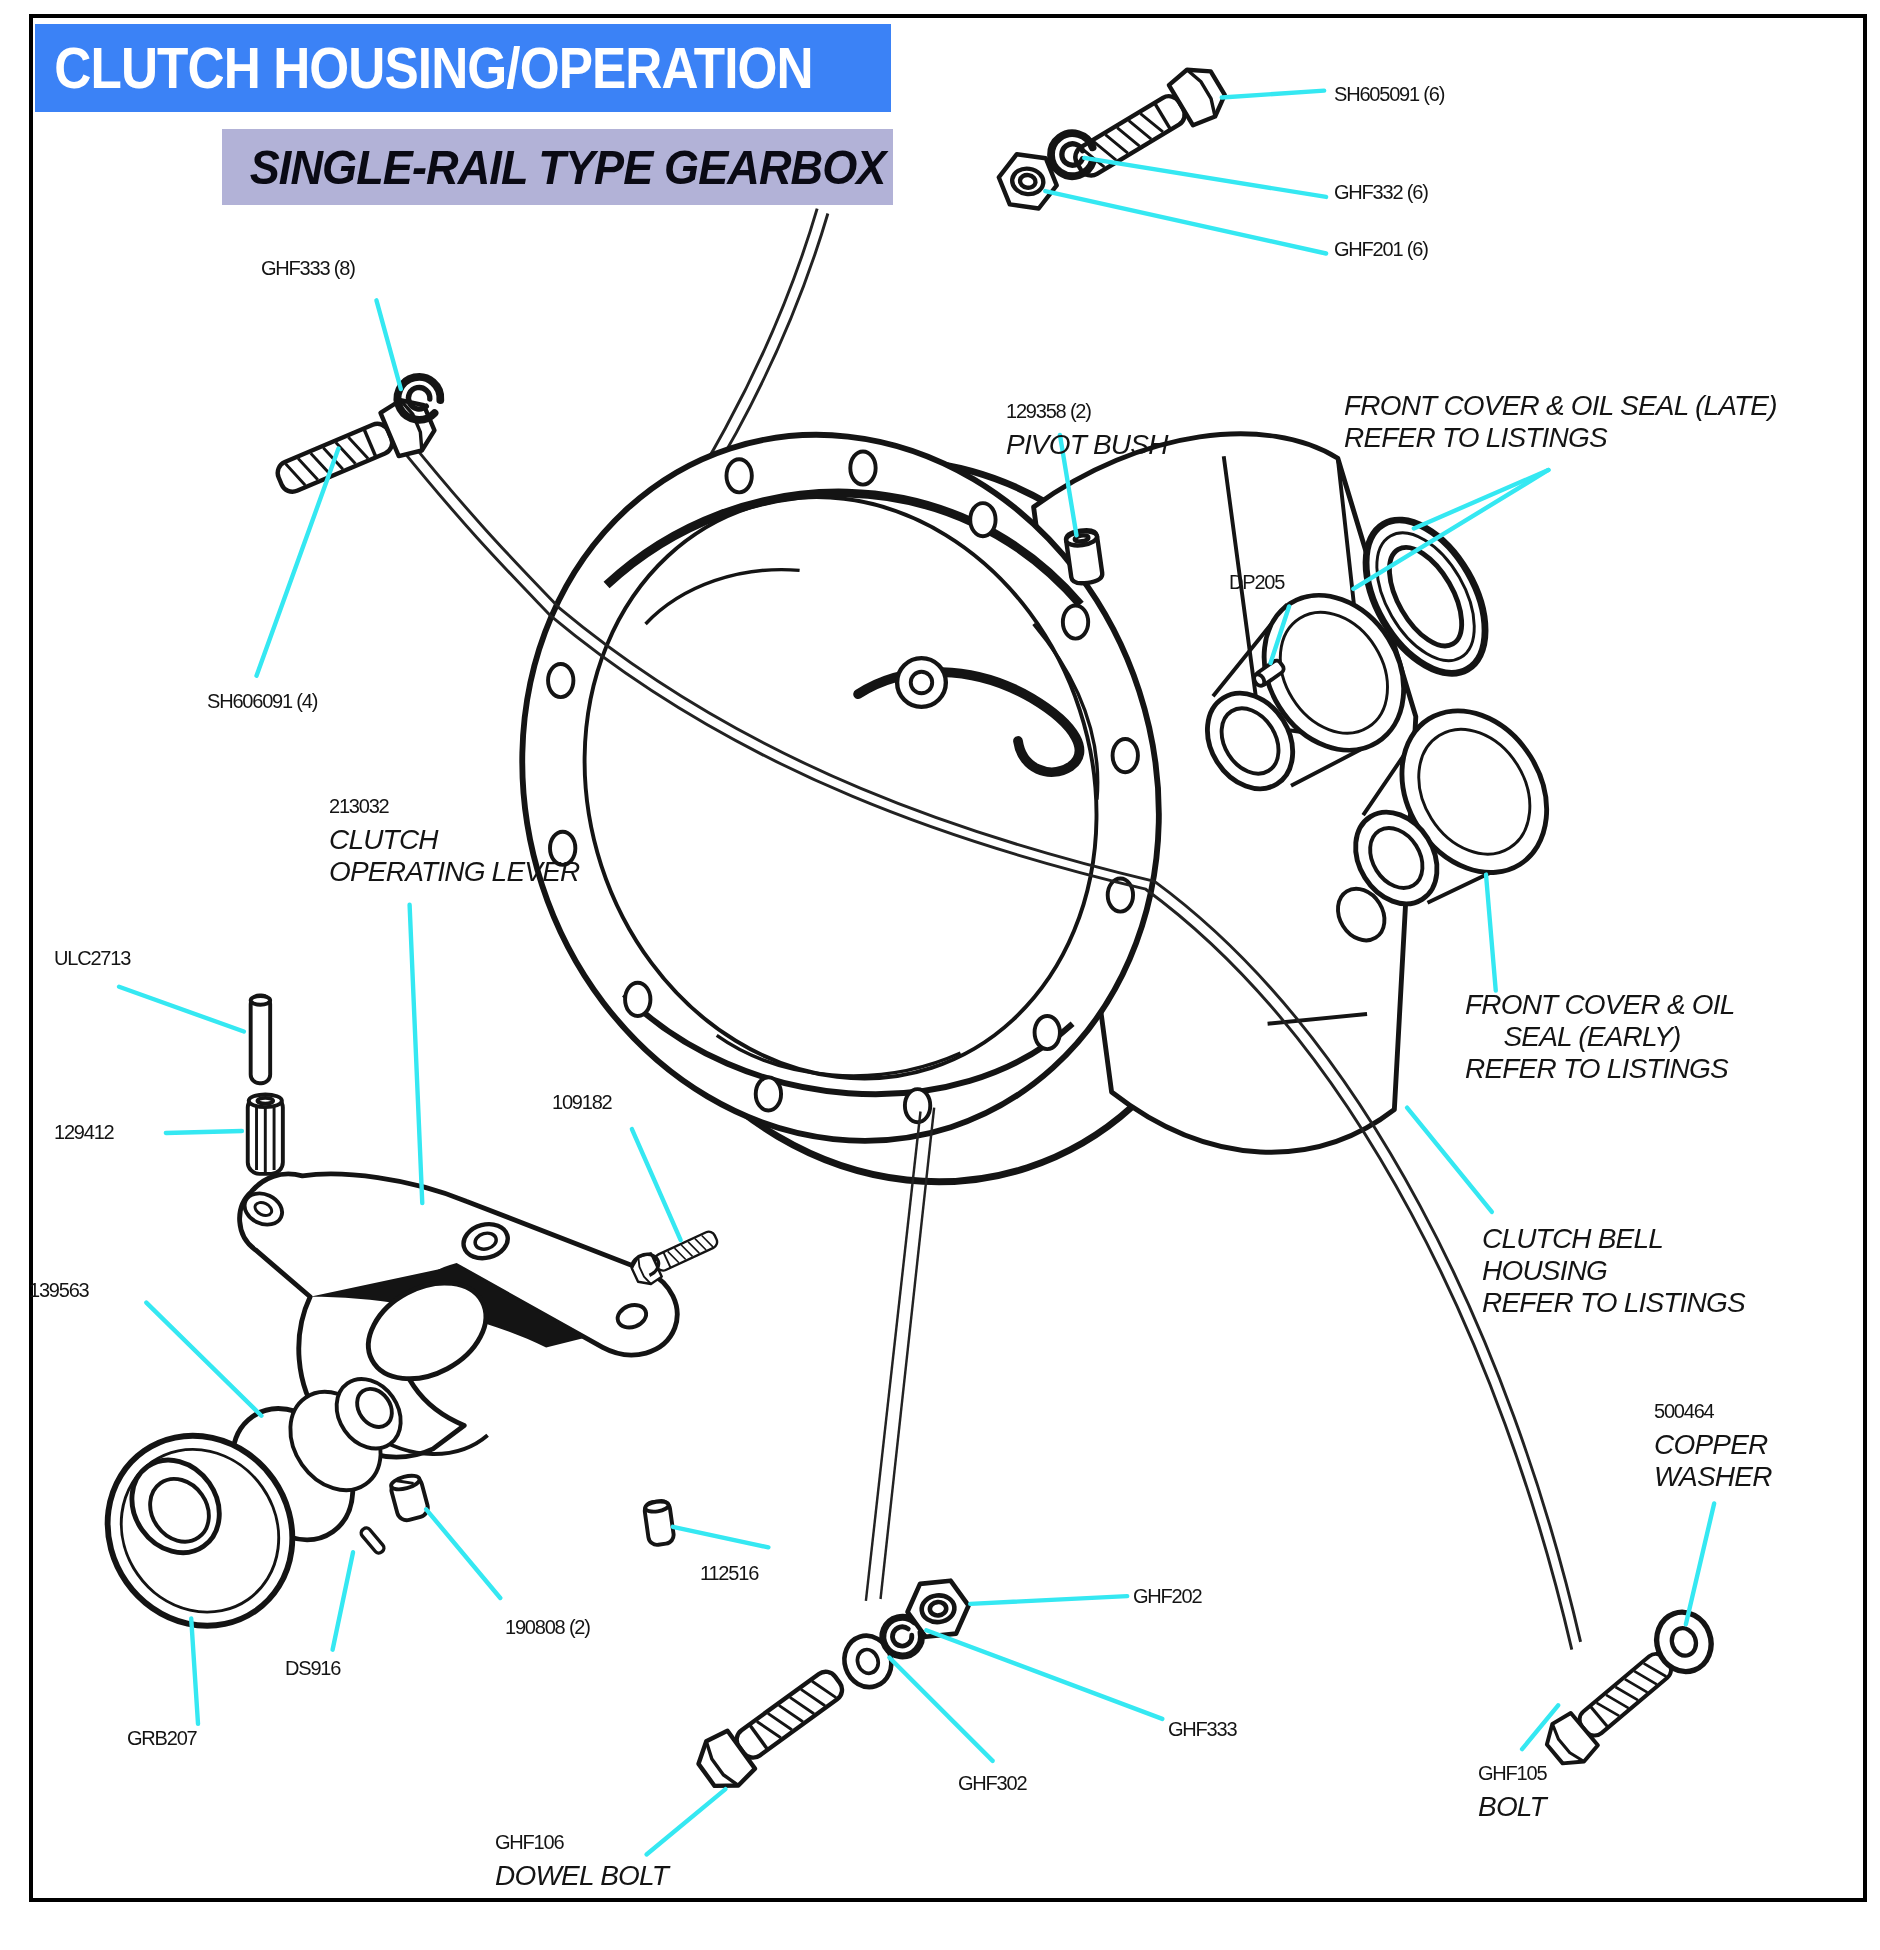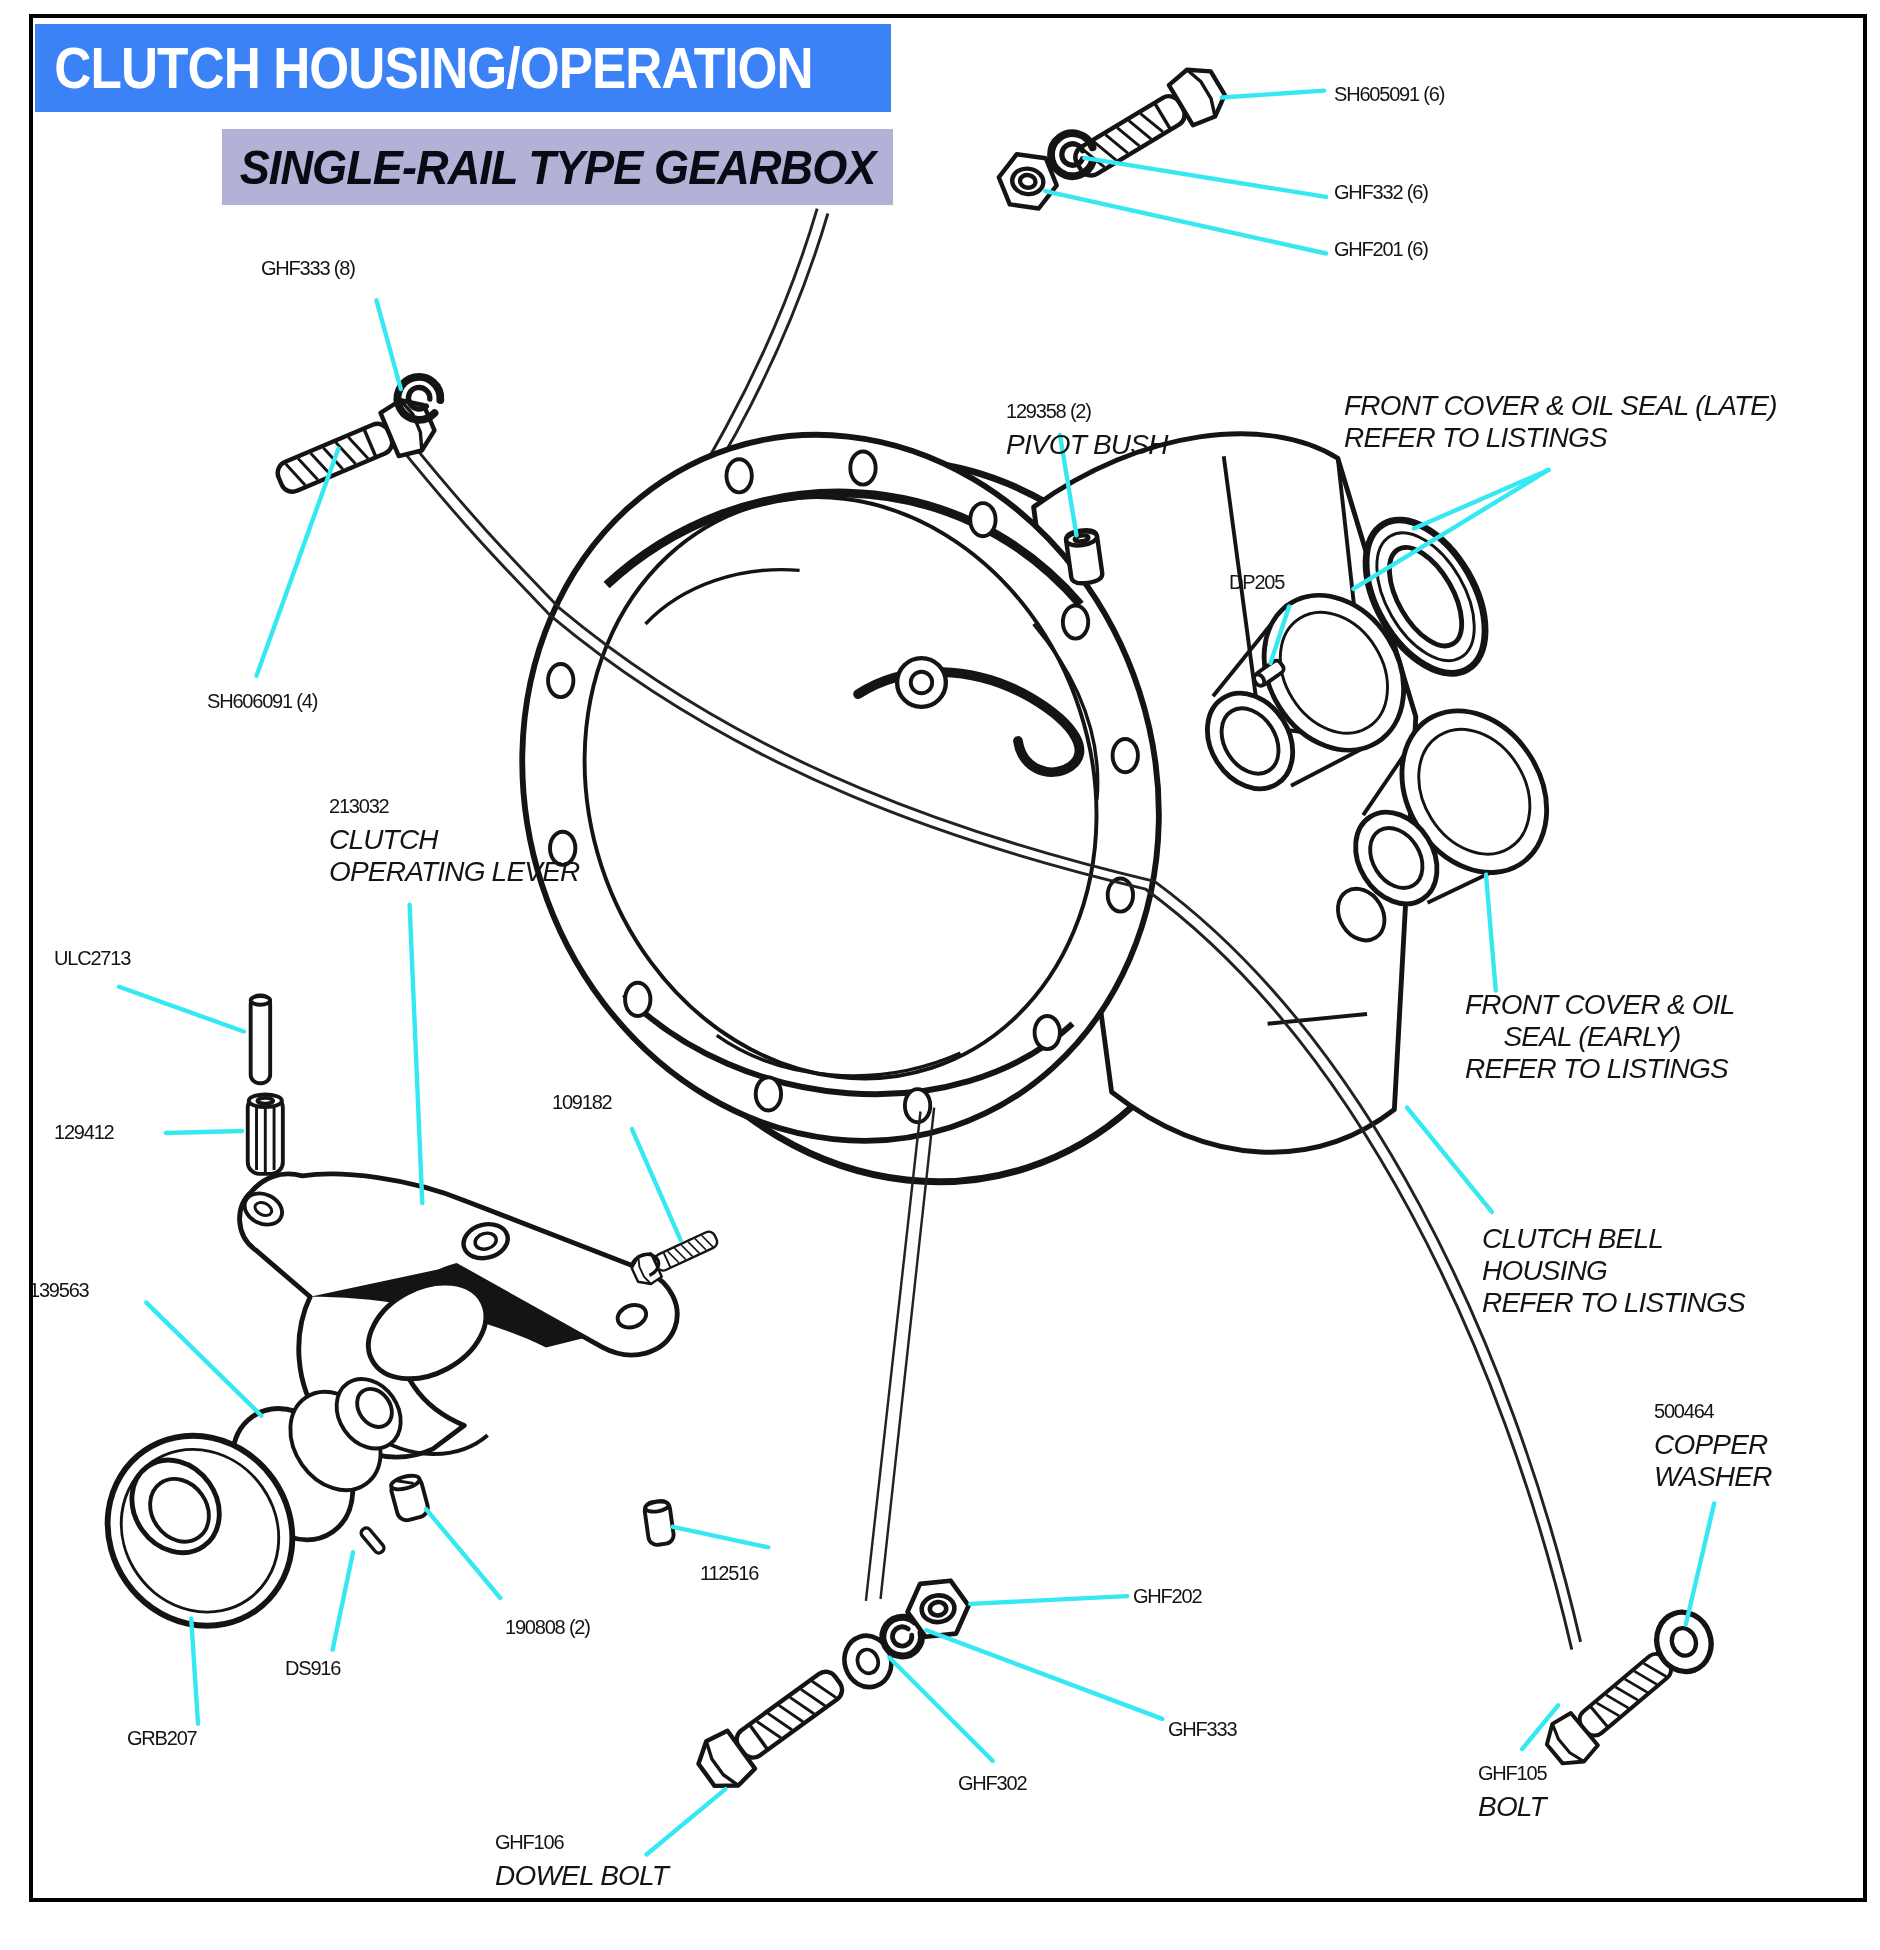--- a/index.html
+++ b/index.html
@@ -4,21 +4,21 @@
 <style>
   html,body{margin:0;padding:0;background:#fff;}
   .page{position:relative;width:1880px;height:1950px;background:#fff;overflow:hidden;
         font-family:"Liberation Sans", sans-serif;color:#141414;}
   .frame{position:absolute;left:29px;top:13.7px;width:1830px;height:1880px;border:4.9px solid #000;}
   .banner-title{position:absolute;left:35px;top:11.7px;width:856px;height:88px;background:#3b82f6;
         display:flex;align-items:center;margin-top:12px;}
   .banner-title span{display:inline-block;transform:scaleX(.9);transform-origin:left center;
         color:#fff;font-weight:bold;font-size:57px;letter-spacing:-1px;padding-left:21.5px;white-space:nowrap;}
   .banner-sub{position:absolute;left:222px;top:129px;width:671px;height:76px;background:#b2b2d7;
-        display:flex;align-items:center;justify-content:center;}
+        display:flex;align-items:center;justify-content:flex-start;}
   .banner-sub span{display:inline-block;transform:scaleX(.92);color:#0a0a14;font-weight:bold;
         font-style:italic;font-size:49px;letter-spacing:-1px;white-space:nowrap;}
   svg.art{position:absolute;left:0;top:0;}
   .lbl{position:absolute;white-space:nowrap;line-height:36px;}
   .pn{font-size:20px;letter-spacing:-1.2px;}
   .it{font-style:italic;font-size:28px;letter-spacing:-0.8px;line-height:32px;}
   .center{text-align:center;margin-left:29px;}
 </style>
 </head>
 <body>

